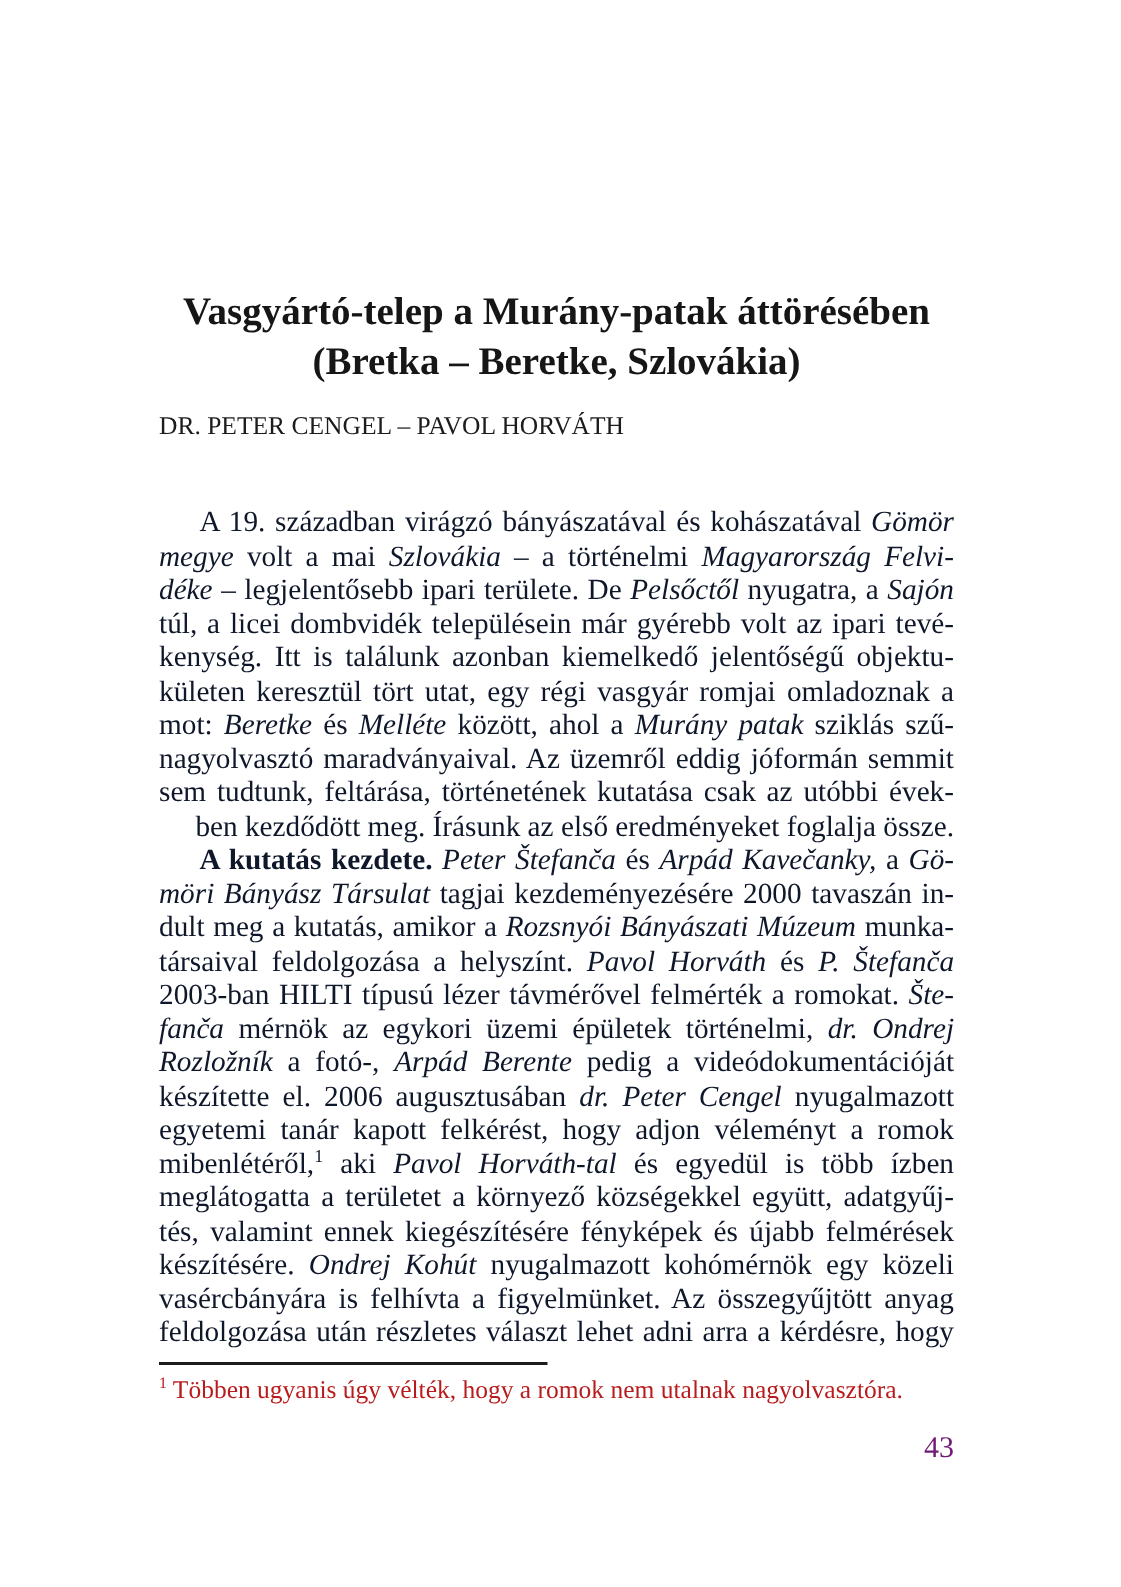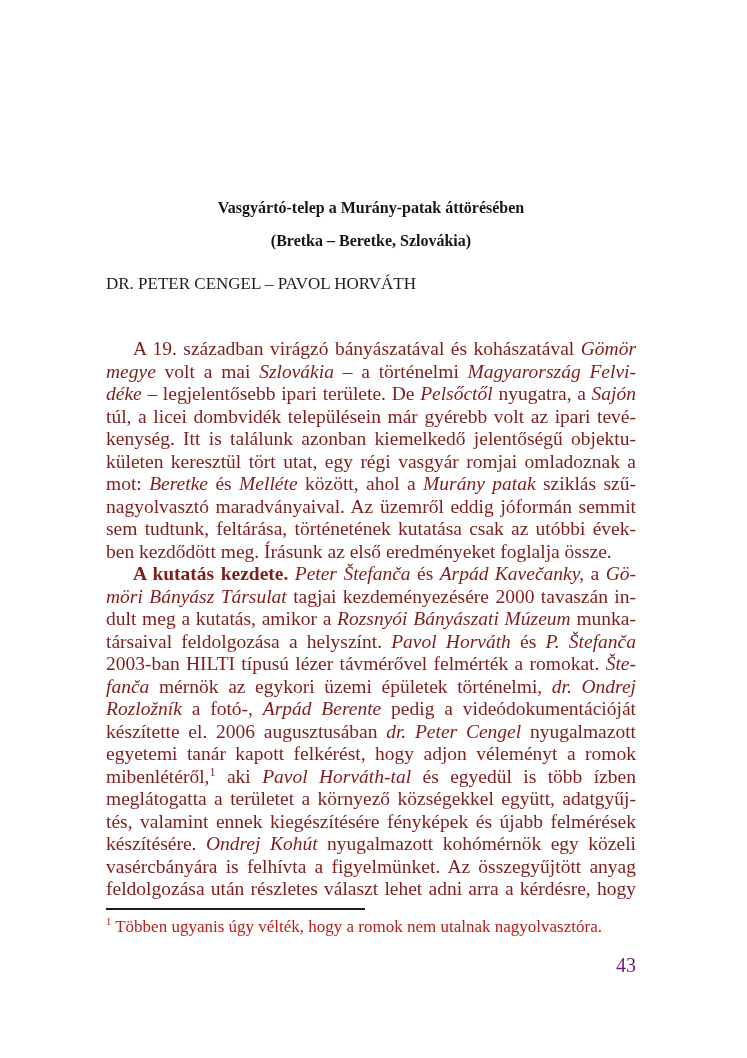--- a/index.html
+++ b/index.html
@@ -16,21 +16,21 @@
     font-family: "Liberation Serif", "DejaVu Serif", serif;
     overflow: hidden;
   }
   .title {
     position: absolute;
     top: 191px;
     left: 106px;
     width: 530px;
     margin: 0;
     text-align: center;
-    font-size: 16px;
+    font-size: 26px;
     font-weight: bold;
     line-height: 33px;
     color: #161616;
   }
   .title-line { display: block; }
   .authors {
     position: absolute;
     top: 273px;
     left: 106px;
     width: 530px;
@@ -39,23 +39,23 @@
     line-height: 22px;
     color: #1c1c1c;
   }
   .body-text {
     position: absolute;
     top: 338px;
     left: 106px;
     width: 530px;
     font-size: 19.5px;
     line-height: 22.5px;
-    color: #7f1d1d;
+    color: #0f172a;
   }
-  .line { height: 22.5px; white-space: normal; }
+  .line { height: 22.5px; white-space: normal; text-align: right; }
   .just { text-align: justify; text-align-last: justify; text-justify: inter-word; }
   .indent { padding-left: 27px; }
   .run-i { font-style: italic; }
   .run-b { font-weight: bold; }
   .run-sup { vertical-align: super; font-size: 0.62em; line-height: 0; }
   .footnote-rule {
     position: absolute;
     top: 908px;
     left: 106px;
     width: 259px;

